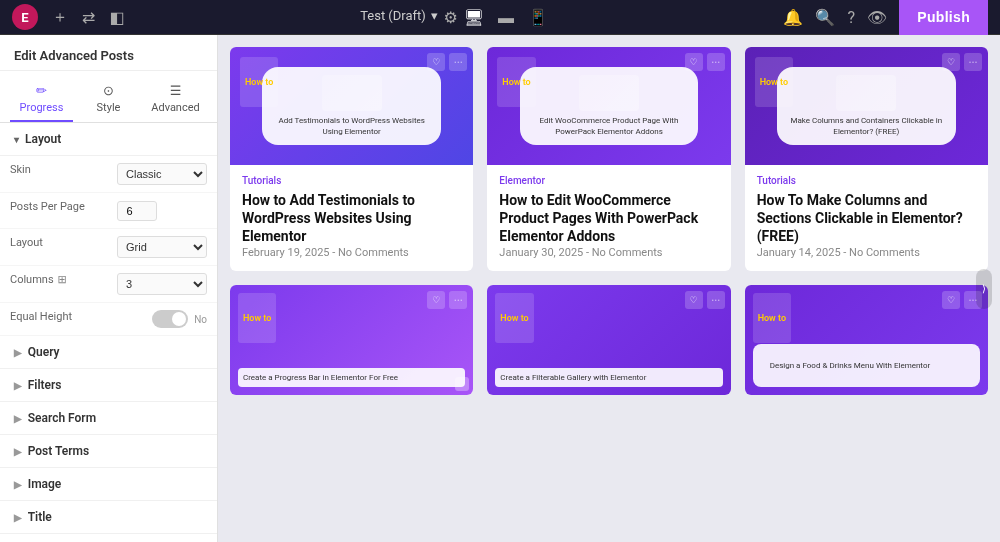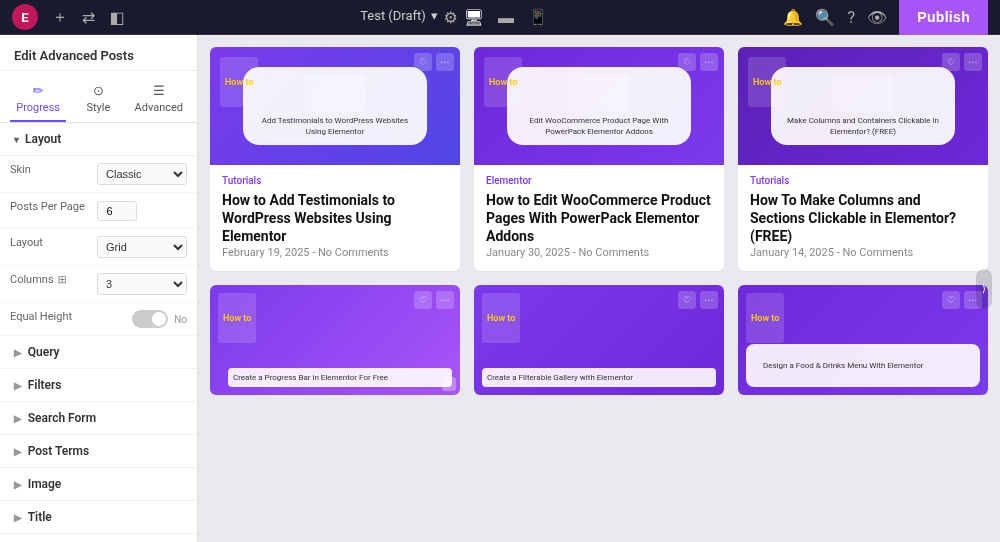--- a/index.html
+++ b/index.html
@@ -73,21 +73,21 @@
     }
 
     
     #main {
       display: flex;
       height: calc(542px - 35px);
     }
 
     
     #sidebar {
-      width: 198px;
+      width: 218px;
       background: #fff;
       border-right: 1px solid #e0e0e0;
       display: flex;
       flex-direction: column;
       overflow-y: auto;
     }
     .sidebar-header {
       padding: 10px 14px 6px;
       border-bottom: 1px solid #eee;
     }
@@ -556,21 +556,21 @@
     </div>
 
     <div class="posts-grid-row2">
       <div class="post-card-partial">
         <div class="post-thumb-partial post-thumb-green">
           <span class="how-to-tag" style="position:absolute;top:8px;left:8px;">How to</span>
           <div class="card-overlay-icons">
             <div class="overlay-icon">♡</div>
             <div class="overlay-icon">⋯</div>
           </div>
-          <div style="position:absolute;bottom:8px;left:8px;right:8px;background:rgba(255,255,255,0.9);border-radius:4px;padding:5px;font-size:8px;color:#333;margin-left:10px;">
+          <div style="position:absolute;bottom:8px;left:8px;right:8px;background:rgba(255,255,255,0.9);border-radius:4px;padding:5px;font-size:8px;color:#333;">
             <span>Create a Progress Bar in Elementor For Free</span>
           </div>
           <div class="corner-handle"></div>
         </div>
       </div>
 
       <div class="post-card-partial">
         <div class="post-thumb-partial post-thumb-pink">
           <span class="how-to-tag" style="position:absolute;top:8px;left:8px;">How to</span>
           <div class="card-overlay-icons">

